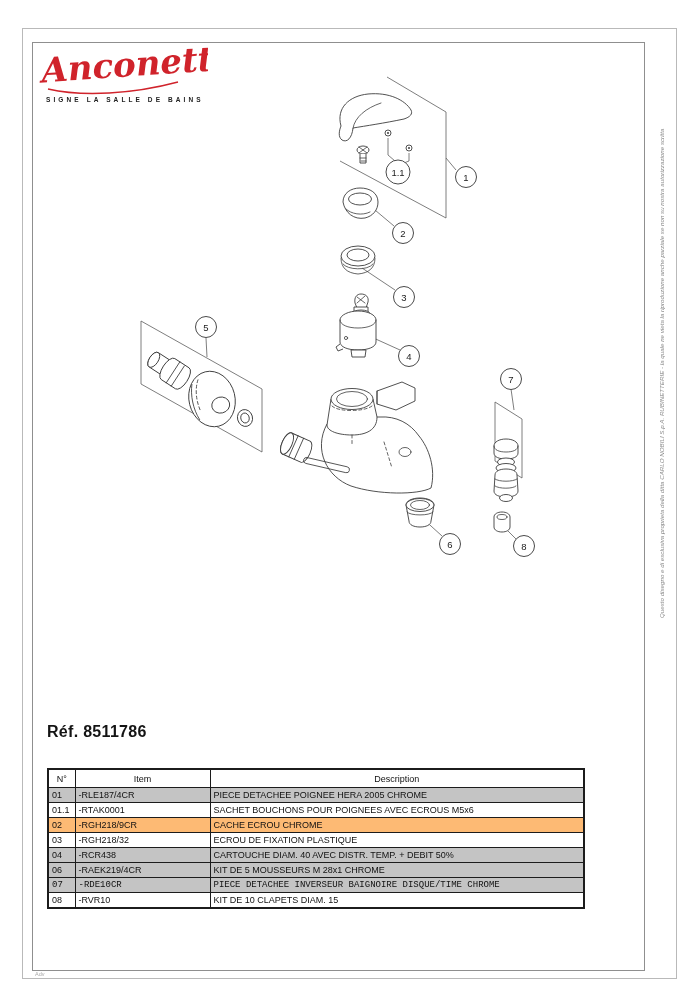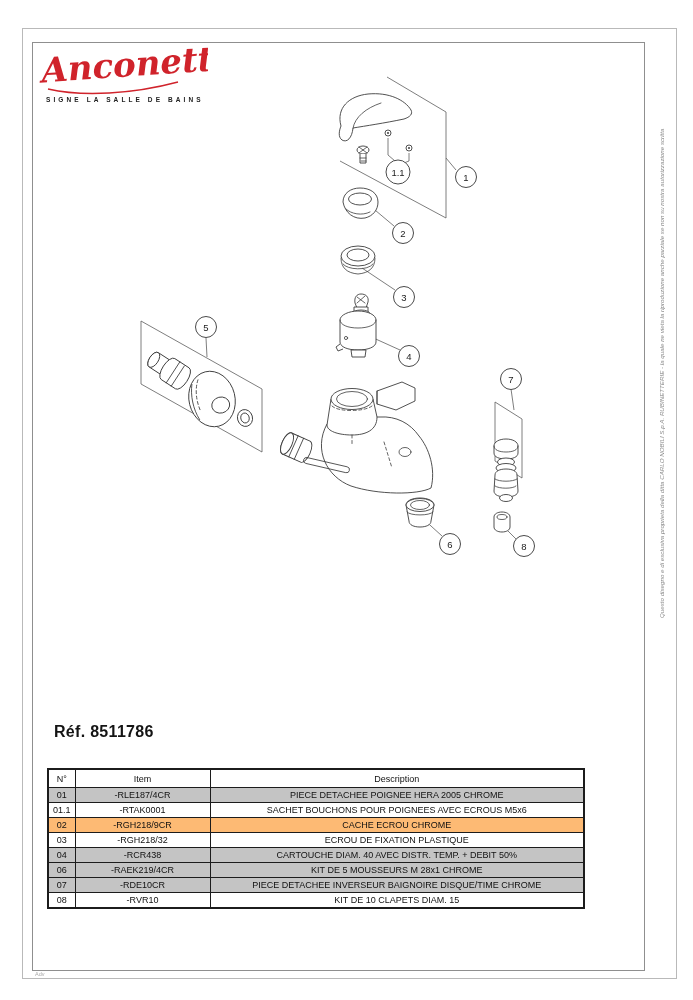--- a/index.html
+++ b/index.html
@@ -22,35 +22,35 @@
     white-space:nowrap;
   }
   .side-note {
     position:absolute; left:649px; top:30px; width:26px; height:588px;
     writing-mode:vertical-rl; transform:rotate(180deg);
     font-size:6.2px; font-style:italic; color:#8a8a8a;
     white-space:nowrap; overflow:hidden; line-height:26px;
   }
   .diagram-svg { position:absolute; left:0; top:0; }
   .ref-title {
-    position:absolute; left:54px; top:723px;
+    position:absolute; left:47px; top:723px;
     font-size:16px; font-weight:bold; color:#141414; letter-spacing:0.3px;
   }
   table.parts {
     position:absolute; left:47px; top:768px; width:536px;
     border-collapse:collapse; table-layout:fixed;
     border:2px solid #1c1c1c;
     font-size:9px; color:#111;
   }
   table.parts th, table.parts td {
     border:1px solid #1c1c1c; padding:1px 3px;
     overflow:hidden; white-space:nowrap; text-align:left;
   }
   table.parts th { height:15px; font-weight:normal; text-align:center; background:#fff; }
-  table.parts td { height:12px;text-align:center; }
+  table.parts td { height:12px; }
   .footer-note {
     position:absolute; left:35px; top:971px;
     font-size:5.5px; color:#a9a9a9;
   }
   
   .ln  { fill:none; stroke:#5d5d5d; stroke-width:0.8; }
   .pt  { fill:#fff; stroke:#3d3d3d; stroke-width:0.9; stroke-linejoin:round; }
   .ptl { fill:none; stroke:#3d3d3d; stroke-width:0.8; stroke-linecap:round; }
   .dash{ stroke-dasharray:3 2.5; }
   .bln { fill:#fff; stroke:#4a4a4a; stroke-width:1; }
@@ -275,21 +275,21 @@
         <tr style="background: rgb(196, 196, 196); border-radius: 7px;">
           <td>04</td>
           <td>-RCR438</td>
           <td>CARTOUCHE DIAM. 40 AVEC DISTR. TEMP. + DEBIT 50%</td>
         </tr>
         <tr style="background: rgb(196, 196, 196); padding-left: 37px;">
           <td>06</td>
           <td>-RAEK219/4CR</td>
           <td>KIT DE 5  MOUSSEURS M 28x1 CHROME</td>
         </tr>
-        <tr style="background: rgb(196, 196, 196);">
+        <tr style="background: rgb(196, 196, 196); font-family: Liberation Mono, monospace;">
           <td>07</td>
           <td>-RDE10CR</td>
           <td>PIECE DETACHEE INVERSEUR BAIGNOIRE DISQUE/TIME CHROME</td>
         </tr>
         <tr>
           <td>08</td>
           <td>-RVR10</td>
           <td>KIT DE 10 CLAPETS DIAM. 15</td>
         </tr>
       </tbody>

